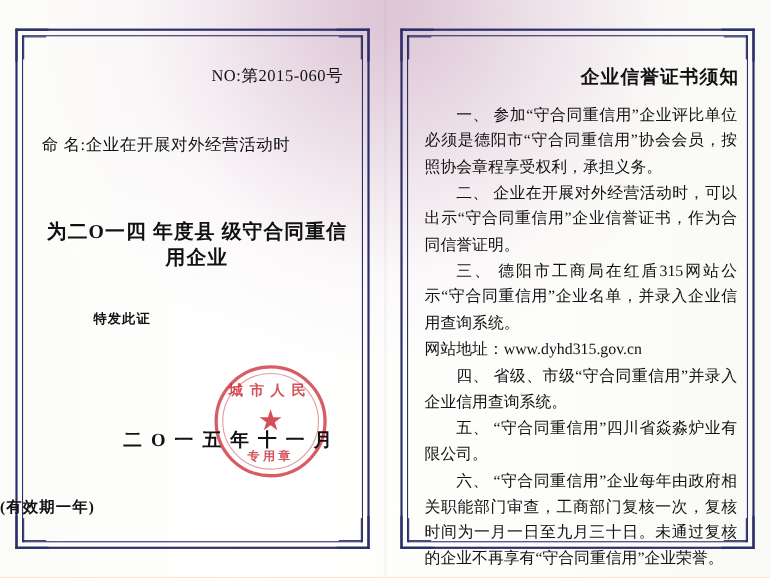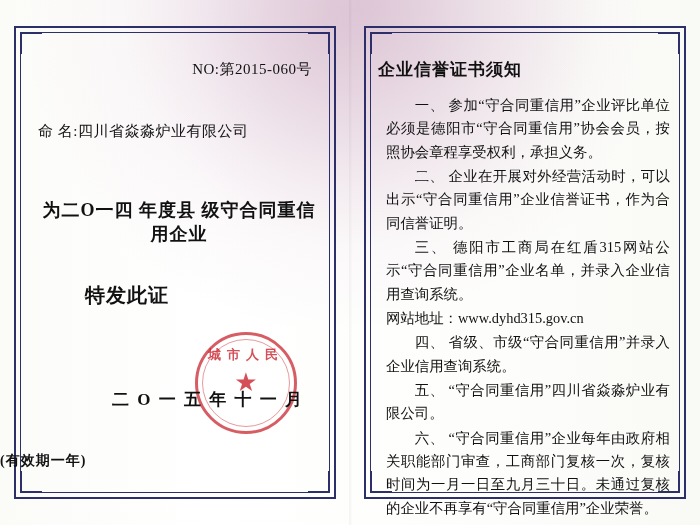--- a/index.html
+++ b/index.html
@@ -123,21 +123,21 @@
     font-size: 18px;
     font-weight: bold;
     color: #111;
     letter-spacing: 1px;
     text-align: center;
   }
   .cert-issue {
     position: absolute;
     left: 56px;
     top: 282px;
-    font-size: 20px;
+    font-size: 12px;
     font-weight: bold;
     color: #111;
     letter-spacing: 1px;
     padding-left: 29px;
   }
   .cert-date {
     position: absolute;
     left: 0;
     right: 46px;
     top: 388px;
@@ -211,21 +211,21 @@
     font-weight: bold;
     letter-spacing: 3px;
   }
 
   
   .notice-title {
     position: absolute;
     left: 28px;
     right: 28px;
     top: 58px;
-    text-align: left;
+    text-align: right;
     font-size: 17px;
     font-weight: bold;
     color: #111;
     letter-spacing: 1px;
   }
   .notice-body {
     position: absolute;
     left: 36px;
     right: 30px;
     top: 94px;
@@ -274,29 +274,30 @@
         <i class="v2"></i>
     </div>
     <div class="corner c-br" style="right:14px; bottom:26px;">
       <i class="h"></i>
         <i class="v"></i>
         <i class="h2"></i>
         <i class="v2"></i>
     </div>
 
     <div class="cert-no">NO:第2015-060号</div>
-    <div class="cert-title-line">命 名:四川省焱淼炉业有限公司</div>
+    <div class="cert-title-line">命 名:企业在开展对外经营活动时</div>
     <div class="cert-main">为二O一四 年度县 级守合同重信用企业</div>
     <div class="cert-issue">特发此证</div>
 
     <div class="seal">
       <div class="ring"></div>
       <div class="ring2"></div>
       <div class="arc-top">城市人民</div>
       <div class="star">★</div>
+      <div class="arc-bottom">专用章</div>
     </div>
 
     <div class="cert-date">二 O 一 五 年 十 一 月</div>
     <div class="cert-valid">(有效期一年)</div>
   </div>
 
   <div class="page-half half-right">
     <div class="frame-outer"></div>
     <div class="frame-inner"></div>
 

